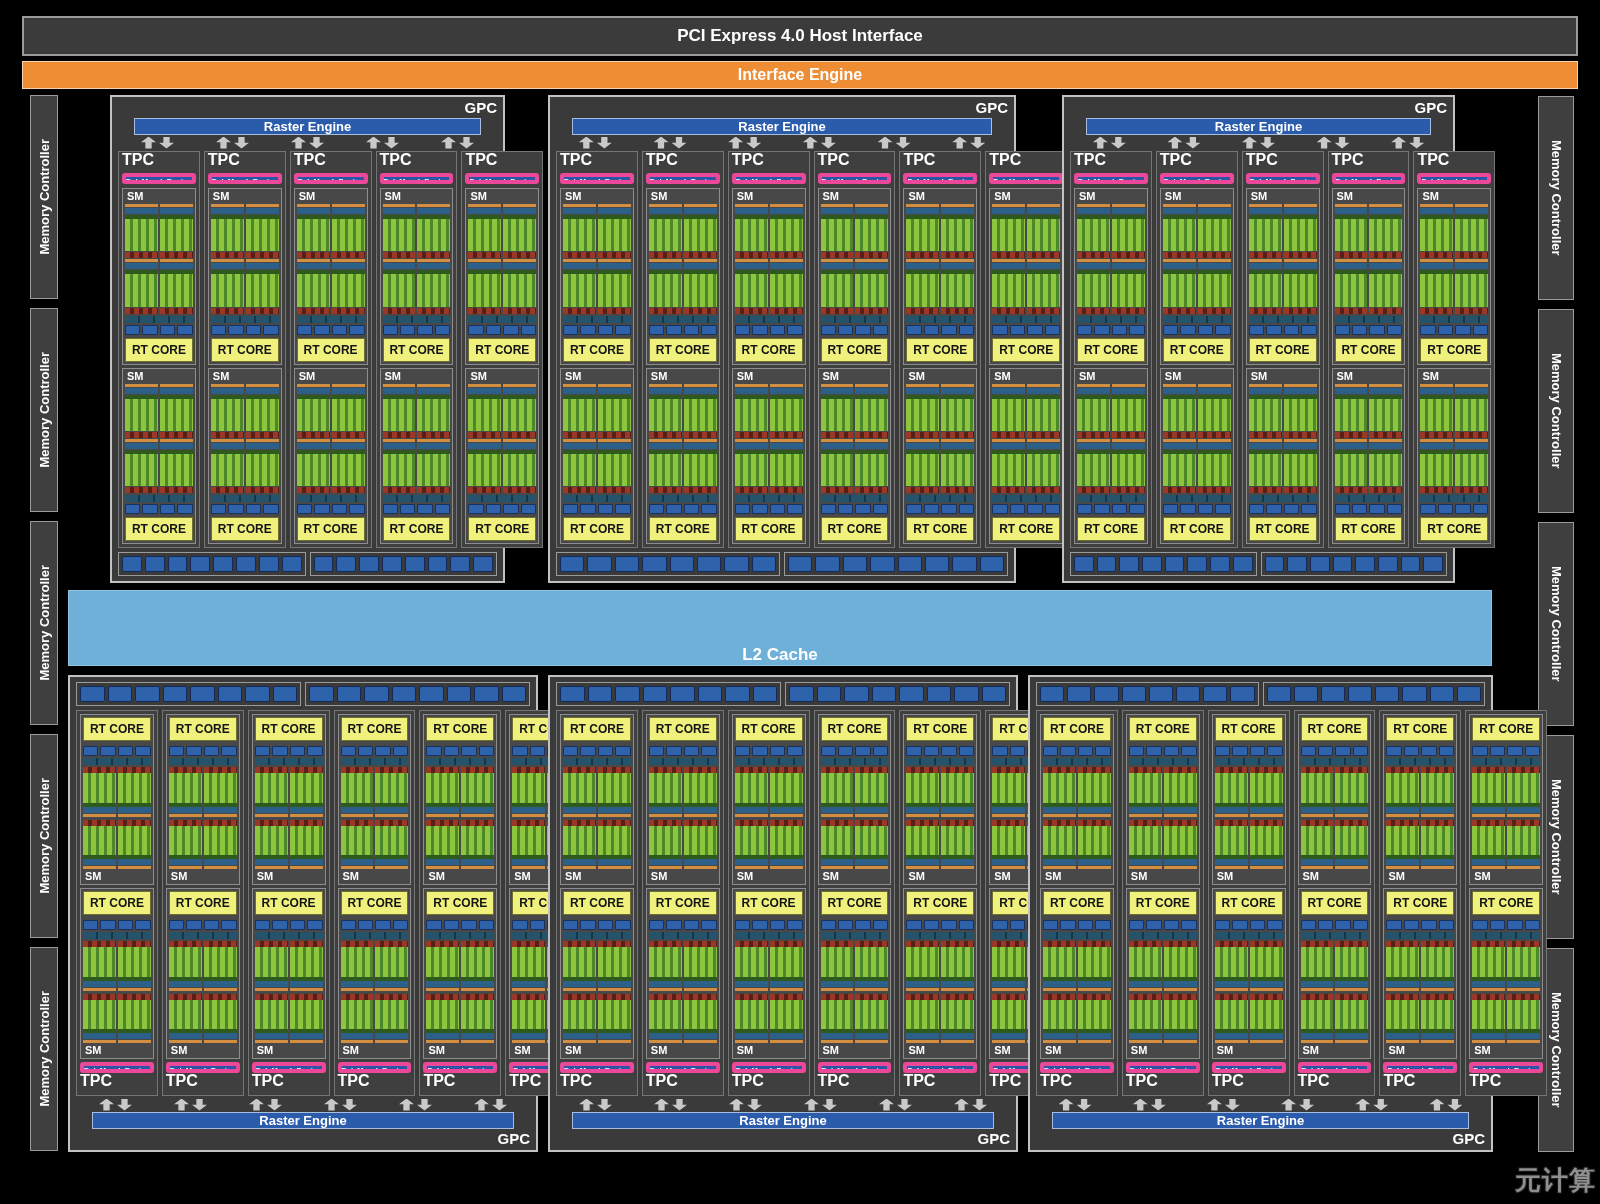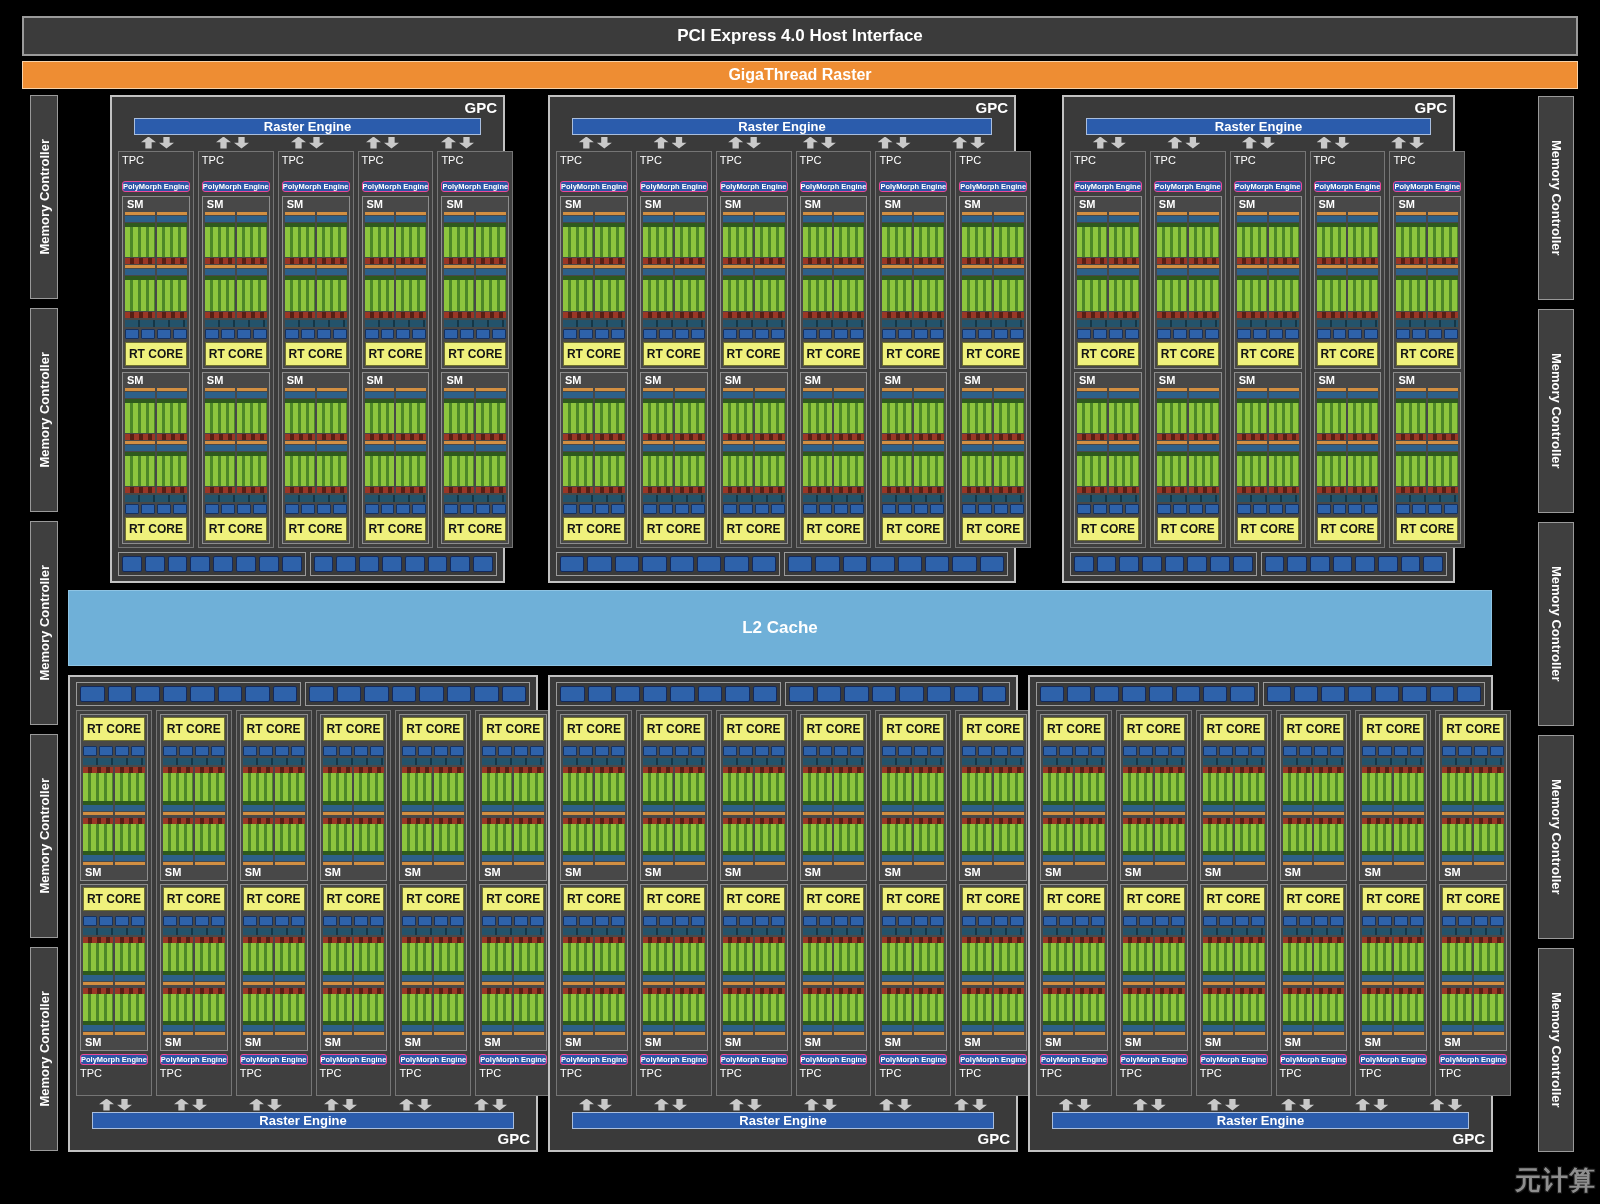--- a/index.html
+++ b/index.html
@@ -19,21 +19,21 @@
     left:22px;top:61px;width:1556px;height:28px;
     background:#ee8d33;border:1px solid #f6d2aa;
     color:#fff;font-weight:bold;font-size:16px;
     display:flex;align-items:center;justify-content:center;
   }
   
   .l2cache{
     left:68px;top:590px;width:1424px;height:76px;
     background:#6fb0d8;border:1px solid #8ec4e4;
     color:#fff;font-weight:bold;font-size:17px;
-    display:flex;align-items:center;justify-content:center;
+    display:flex;align-items:flex-end;justify-content:center;
   }
   
   .mc-col{display:flex;flex-direction:column;gap:9px;}
   .mc-col.left{left:30px;top:95px;width:28px;height:1056px;}
   .mc-col.right{left:1538px;top:96px;width:36px;height:1056px;}
   .mc{
     flex:1;background:#3f3f3f;border:1px solid #9a9a9a;
     display:flex;align-items:center;justify-content:center;box-sizing:border-box;
   }
   .mc span{color:#fff;font-weight:bold;font-size:13px;white-space:nowrap;}
@@ -55,23 +55,23 @@
   .arr{width:15px;height:12px;background:#c9c9c9;}
   .arr.up{clip-path:polygon(50% 0,100% 48%,71% 48%,71% 100%,29% 100%,29% 48%,0 48%);}
   .arr.down{clip-path:polygon(50% 100%,100% 52%,71% 52%,71% 0,29% 0,29% 52%,0 52%);}
   .tpcrow{flex:1 1 auto;display:flex;gap:4px;margin-top:1px;min-height:0;}
   .gpc.flipped .tpcrow{margin-top:0;margin-bottom:1px;}
   .tpc{
     flex:1;background:#3f3f3f;border:1px solid #757575;
     display:flex;flex-direction:column;padding:1px 3px 3px 3px;min-height:0;box-sizing:border-box;
   }
   .gpc.flipped .tpc{flex-direction:column-reverse;padding:3px 3px 1px 3px;}
-  .tpc-label{flex:0 0 auto;color:#fff;font-weight:normal;font-size:11px;height:28px;line-height:14px;}
+  .tpc-label{flex:0 0 auto;color:#fff;font-weight:bold;font-size:16px;height:20px;line-height:14px;}
   .pm-badge{
-    flex:0 0 auto;height:11px;margin:0 0 1px 0;background:#2d55a5;border:1px solid #ec4899;border-radius:3px;
+    flex:0 0 auto;height:11px;margin:0 0 1px 0;background:#2d55a5;border:4px solid #ec4899;border-radius:3px;
     color:#fff;font-weight:bold;font-size:7.5px;line-height:9px;text-align:center;box-sizing:border-box;
     overflow:hidden;white-space:nowrap;
   }
   .sm{
     flex:1 1 0;background:#484848;border:1px solid #8d8d8d;margin-top:3px;
     display:flex;flex-direction:column;padding:1px 2px 2px 2px;min-height:0;box-sizing:border-box;
   }
   .gpc.flipped .sm{margin-top:0;margin-bottom:3px;flex-direction:column-reverse;padding:2px 2px 1px 2px;}
   .sm-label{flex:0 0 auto;color:#fff;font-weight:bold;font-size:11px;height:13px;line-height:13px;padding-left:2px;}
   .corerow{flex:1 1 0;display:flex;gap:2px;margin-top:1px;min-height:0;}
@@ -102,21 +102,21 @@
   }
 </style>
 </head>
 <body>
 
 <div id="diagram">
   <div class="abs hostbar">
     <span>PCI Express 4.0 Host Interface</span>
   </div>
   <div class="abs gigathread">
-    <span>GigaThread Raster</span>
+    <span>Interface Engine</span>
   </div>
   <div class="abs mc-col left" id="mc-left">
       <div class="mc">
         <span>Memory Controller</span>
       </div>
       <div class="mc">
         <span>Memory Controller</span>
       </div>
       <div class="mc">
         <span>Memory Controller</span>

